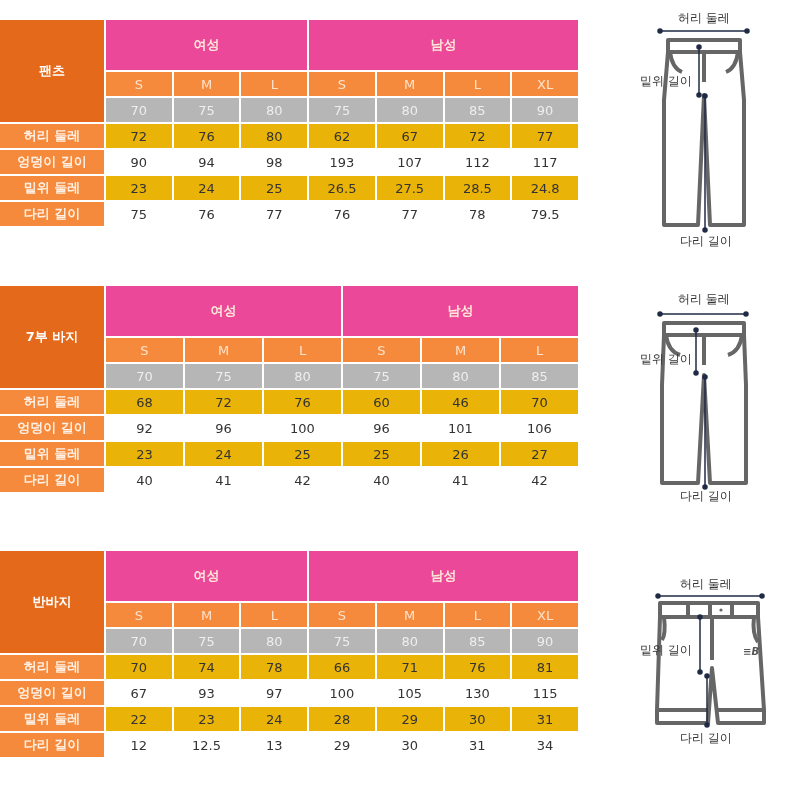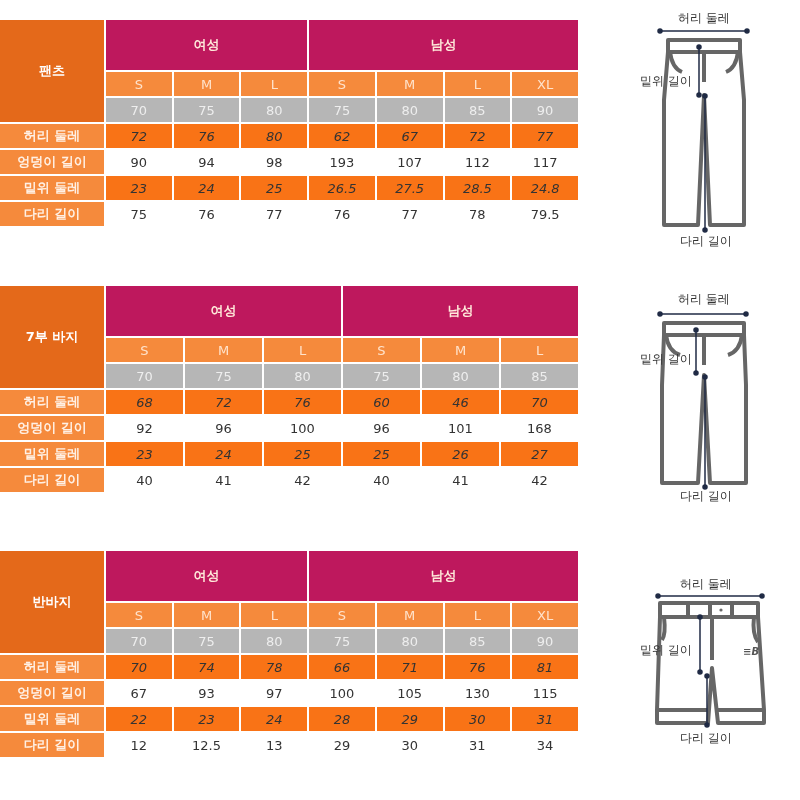--- a/index.html
+++ b/index.html
@@ -2,26 +2,26 @@
 <html><head>
   <meta charset="utf-8">
   <style>
     html, body { margin: 0; padding: 0; background: #ffffff; }
     body { width: 800px; height: 800px; position: relative; overflow: hidden;
            font-family: "DejaVu Sans", "Liberation Sans", sans-serif; }
     .chart { position: absolute; left: 0; width: 580px; }
     .chart table { border-collapse: separate; border-spacing: 2px; width: 582px; margin-left: -2px; table-layout: fixed; }
     .chart td { text-align: center; padding: 0; font-size: 13px; }
     .title-cell { background: #e4691a; color: #ffffff; font-weight: bold; font-size: 12px; margin-top: 28px; }
-    .gender-cell { background: #be185d; color: #ffe9da; font-size: 12px; font-weight: bold; height: 50px; margin-top: 26px; }
+    .gender-cell { background: #ec4899; color: #ffe9da; font-size: 12px; font-weight: bold; height: 50px; margin-top: 26px; }
     .size-cell { background: #f58a3c; color: #ffe3cc; font-size: 12px; height: 24px; }
     .waist-cell { background: #b6b6b6; color: #eeeeee; font-size: 13px; height: 24px; }
     .label-cell { background: #f58a3c; color: #fff0e4; font-size: 12px; font-weight: bold; height: 24px; }
     .val-cell { color: #333333; height: 24px; }
-    .row-odd .val-cell { background: #f97316; font-style: italic; }
+    .row-odd .val-cell { background: #eab308; }
     .row-even .val-cell { background: #ffffff; }
     .col-label { width: 104px; }
     .diagram { position: absolute; }
     .diagram .lbl { position: absolute; font-size: 12px; color: #333333; white-space: nowrap; }
     .diagram svg { position: absolute; left: 0; top: 0; }
   </style>
 </head>
 <body>
 
 <div class="chart" style="top:18px;">
@@ -172,21 +172,21 @@
       <td class="val-cell">46</td>
       <td class="val-cell">70</td>
     </tr>
     <tr class="row-even">
       <td class="label-cell">엉덩이 길이</td>
       <td class="val-cell">92</td>
       <td class="val-cell">96</td>
       <td class="val-cell">100</td>
       <td class="val-cell">96</td>
       <td class="val-cell">101</td>
-      <td class="val-cell">168</td>
+      <td class="val-cell">106</td>
     </tr>
     <tr class="row-odd">
       <td class="label-cell">밑위 둘레</td>
       <td class="val-cell">23</td>
       <td class="val-cell">24</td>
       <td class="val-cell">25</td>
       <td class="val-cell">25</td>
       <td class="val-cell">26</td>
       <td class="val-cell">27</td>
     </tr>

